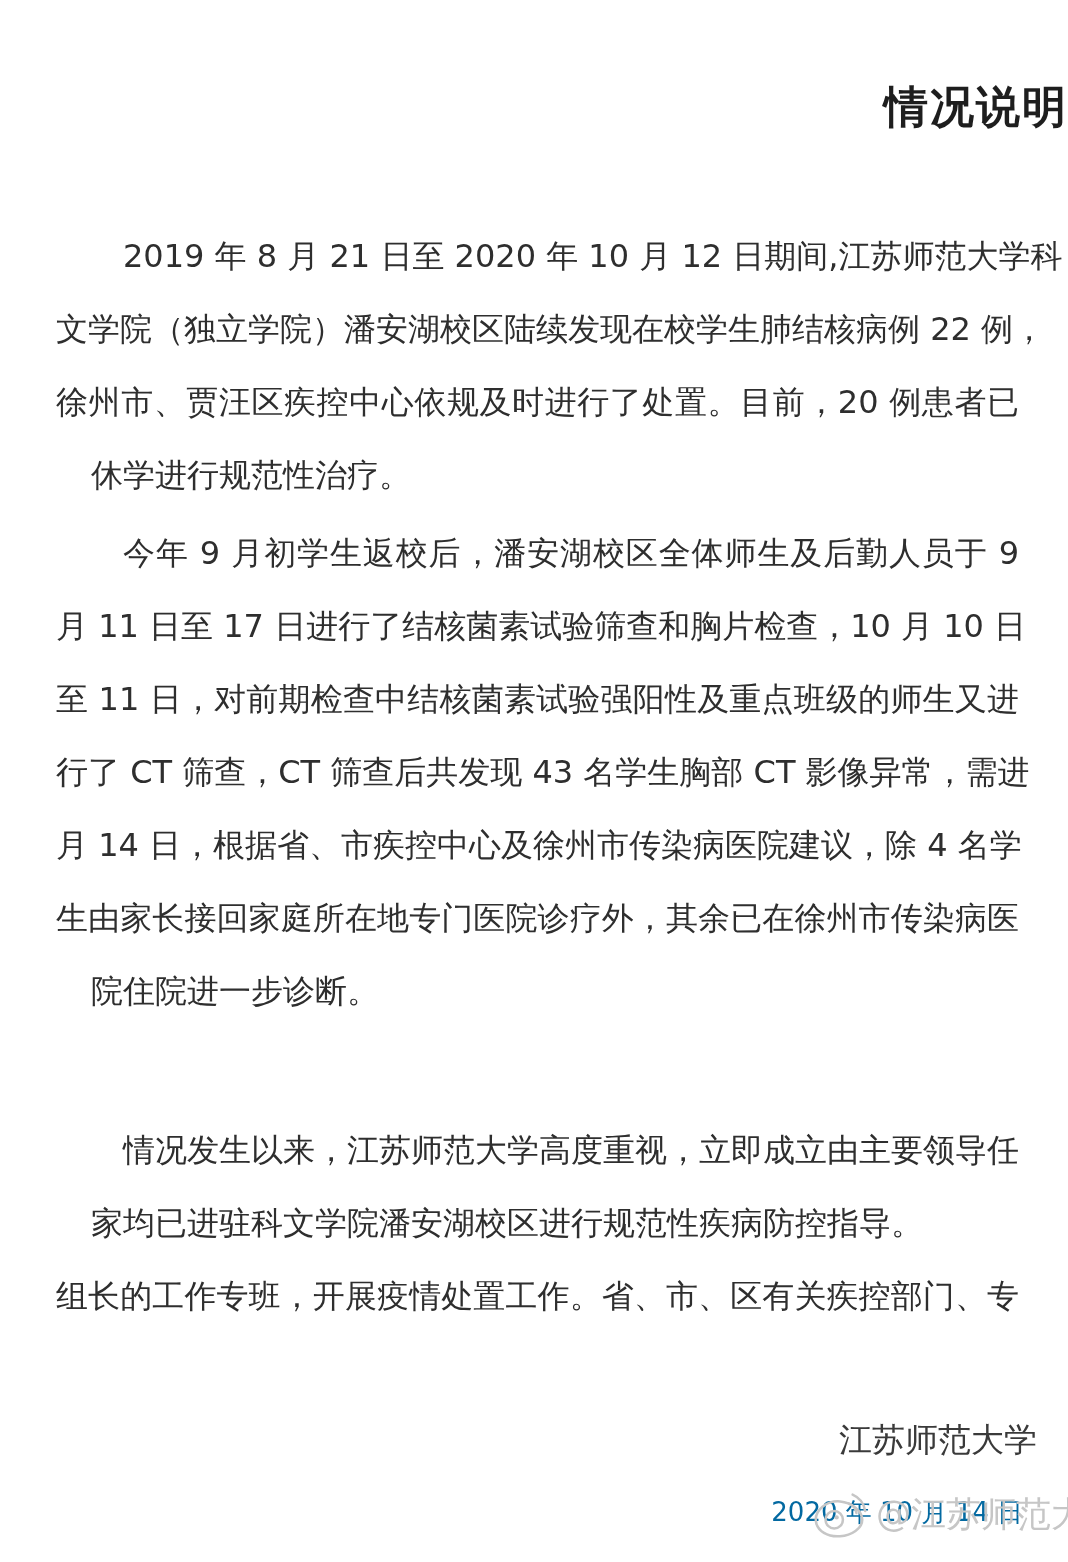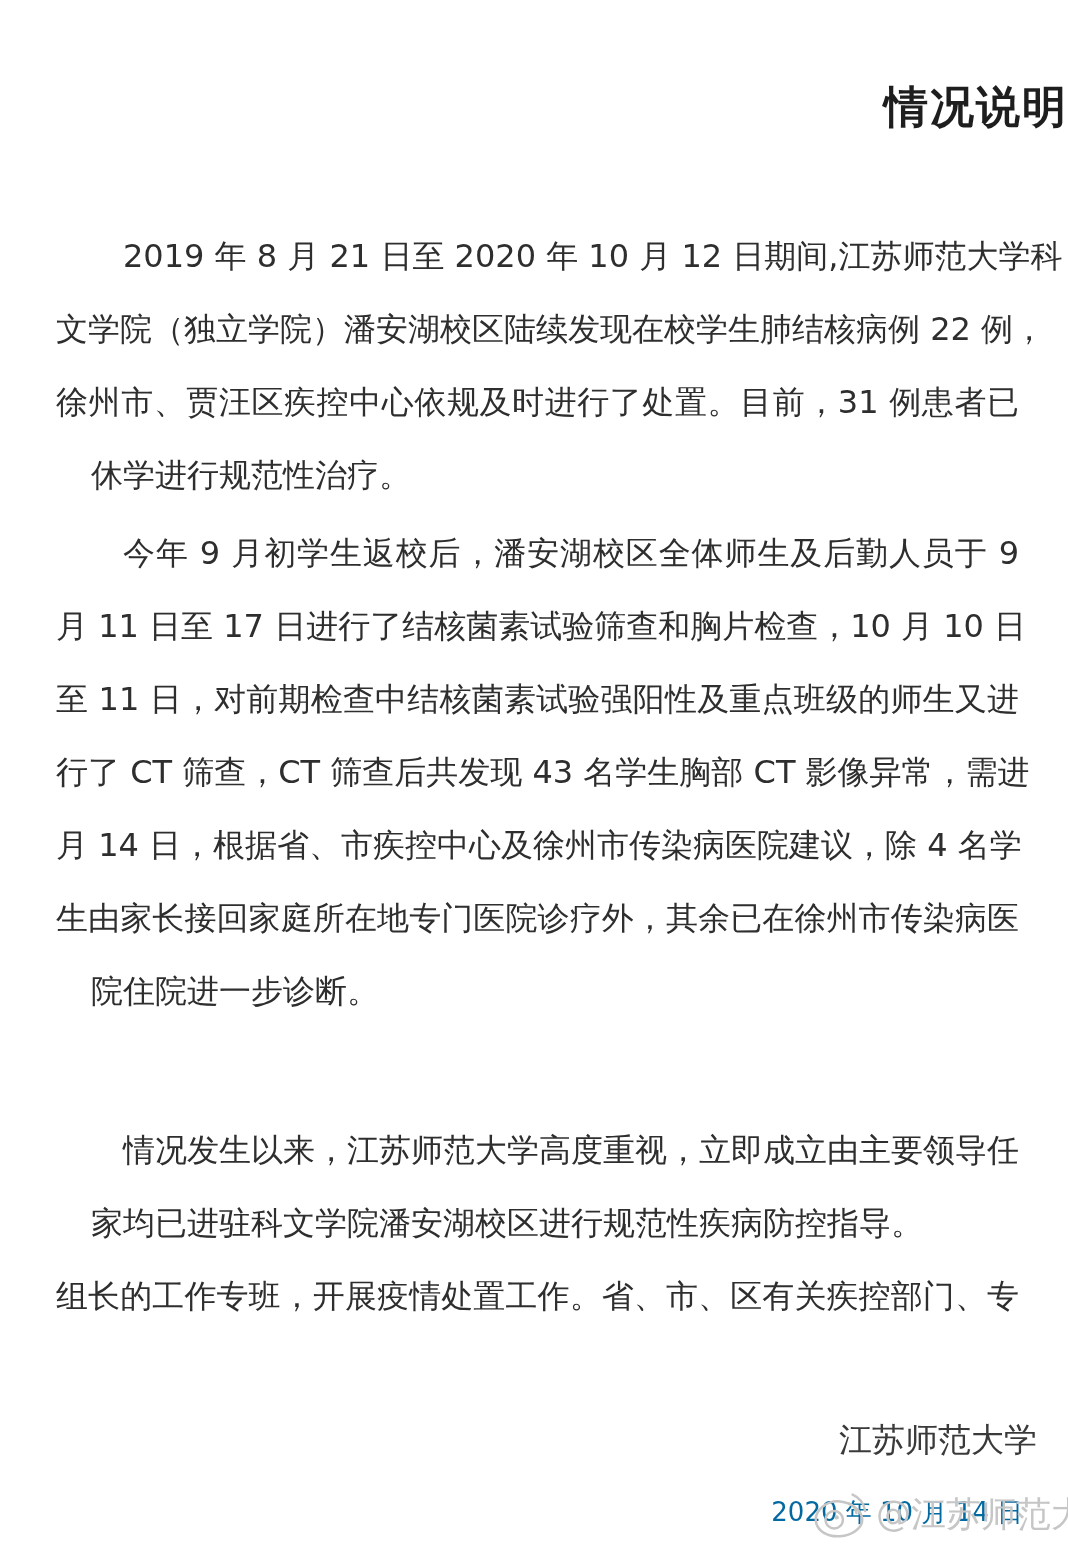--- a/index.html
+++ b/index.html
@@ -72,21 +72,21 @@
 </head>
 <body>
 
 <div class="page">
 
   <div class="doc-title">情况说明</div>
 
   <div class="para para-1">
     <div class="line indent">2019 年 8 月 21 日至 2020 年 10 月 12 日期间,江苏师范大学科</div>
     <div class="line">文学院（独立学院）潘安湖校区陆续发现在校学生肺结核病例 22 例，</div>
-    <div class="line">徐州市、贾汪区疾控中心依规及时进行了处置。目前，31 例患者已</div>
+    <div class="line">徐州市、贾汪区疾控中心依规及时进行了处置。目前，20 例患者已</div>
     <div class="line last">休学进行规范性治疗。</div>
   </div>
 
   <div class="para para-2">
     <div class="line indent">今年 9 月初学生返校后，潘安湖校区全体师生及后勤人员于 9</div>
     <div class="line">月 11 日至 17 日进行了结核菌素试验筛查和胸片检查，10 月 10 日</div>
     <div class="line">至 11 日，对前期检查中结核菌素试验强阳性及重点班级的师生又进</div>
     <div class="line">行了 CT 筛查，CT 筛查后共发现 43 名学生胸部 CT 影像异常，需进</div>
     <div class="line">月 14 日，根据省、市疾控中心及徐州市传染病医院建议，除 4 名学</div>
     <div class="line">生由家长接回家庭所在地专门医院诊疗外，其余已在徐州市传染病医</div>

